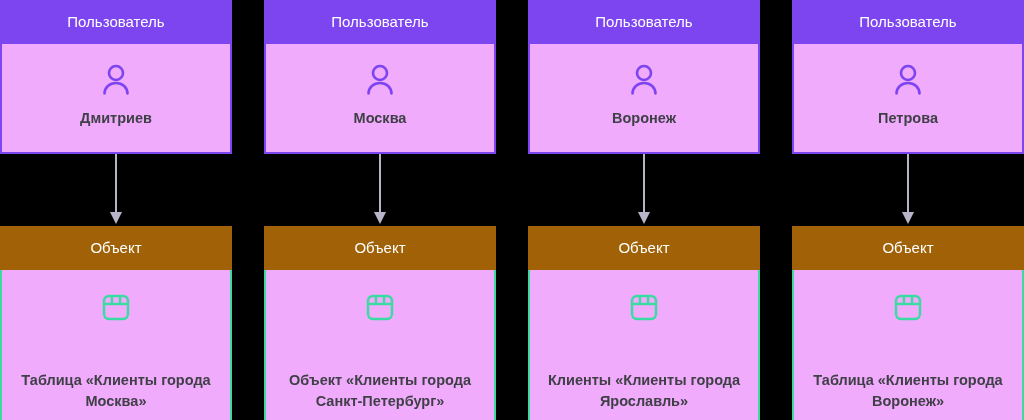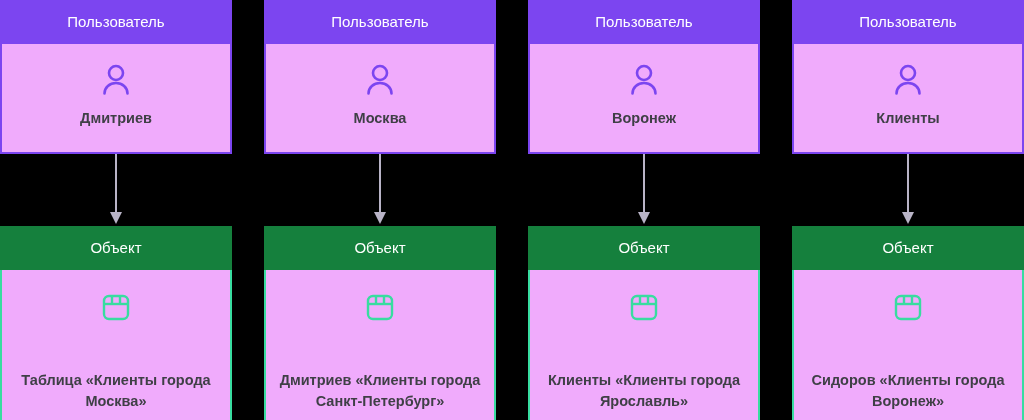--- a/index.html
+++ b/index.html
@@ -94,21 +94,21 @@
     justify-content: center;
     align-items: flex-start;
     position: relative;
   }
   .connector svg {
     display: block;
   }
 
   
   .object-card .card-header {
-    background: #15803d;
+    background: #a16207;
   }
   .object-card .card-body {
     height: 190px;
     border: 2px solid #38dca0;
     border-top: none;
   }
   .object-card .card-icon {
     margin-top: 20px;
     margin-bottom: 12px;
   }
@@ -177,21 +177,21 @@
         <div class="card-header">Объект</div>
         <div class="card-body">
           <div class="card-icon">
             <svg width="34" height="34" viewBox="0 0 34 34" fill="none">
               <rect x="5" y="6" width="24" height="23" rx="5" stroke="#38dca0" stroke-width="2.4"></rect>
               <path d="M5 14 H29" stroke="#38dca0" stroke-width="2.4"></path>
               <path d="M13 6.5 V14" stroke="#38dca0" stroke-width="2.4"></path>
               <path d="M21 6.5 V14" stroke="#38dca0" stroke-width="2.4"></path>
             </svg>
           </div>
-          <div class="card-label">Дмитриев «Клиенты города Санкт-Петербург»</div>
+          <div class="card-label">Объект «Клиенты города Санкт-Петербург»</div>
         </div>
       </div>
     </div>
 
     <div class="column">
       <div class="user-card">
         <div class="card-header">Пользователь</div>
         <div class="card-body">
           <div class="card-icon">
             <svg width="36" height="36" viewBox="0 0 36 36" fill="none">
@@ -227,39 +227,39 @@
     <div class="column">
       <div class="user-card">
         <div class="card-header">Пользователь</div>
         <div class="card-body">
           <div class="card-icon">
             <svg width="36" height="36" viewBox="0 0 36 36" fill="none">
               <circle cx="18" cy="11" r="7" stroke="#7c45f0" stroke-width="2.6"></circle>
               <path d="M6.5 31.5c0-6.2 5.2-10.5 11.5-10.5s11.5 4.3 11.5 10.5" stroke="#7c45f0" stroke-width="2.6" stroke-linecap="round"></path>
             </svg>
           </div>
-          <div class="card-label">Клиенты</div>
-        </div>
-      </div>
-      <div class="connector">
-        <svg width="14" height="72" viewBox="0 0 14 72" fill="none">
-          <path d="M7 0 V60" stroke="#b9b4c7" stroke-width="2"></path>
-          <path d="M1 58 L7 70 L13 58 Z" fill="#b9b4c7"></path>
-        </svg>
-      </div>
-      <div class="object-card">
-        <div class="card-header">Объект</div>
-        <div class="card-body">
-          <div class="card-icon">
-            <svg width="34" height="34" viewBox="0 0 34 34" fill="none">
-              <rect x="5" y="6" width="24" height="23" rx="5" stroke="#38dca0" stroke-width="2.4"></rect>
-              <path d="M5 14 H29" stroke="#38dca0" stroke-width="2.4"></path>
-              <path d="M13 6.5 V14" stroke="#38dca0" stroke-width="2.4"></path>
-              <path d="M21 6.5 V14" stroke="#38dca0" stroke-width="2.4"></path>
-            </svg>
-          </div>
-          <div class="card-label">Сидоров «Клиенты города Воронеж»</div>
+          <div class="card-label">Петрова</div>
+        </div>
+      </div>
+      <div class="connector">
+        <svg width="14" height="72" viewBox="0 0 14 72" fill="none">
+          <path d="M7 0 V60" stroke="#b9b4c7" stroke-width="2"></path>
+          <path d="M1 58 L7 70 L13 58 Z" fill="#b9b4c7"></path>
+        </svg>
+      </div>
+      <div class="object-card">
+        <div class="card-header">Объект</div>
+        <div class="card-body">
+          <div class="card-icon">
+            <svg width="34" height="34" viewBox="0 0 34 34" fill="none">
+              <rect x="5" y="6" width="24" height="23" rx="5" stroke="#38dca0" stroke-width="2.4"></rect>
+              <path d="M5 14 H29" stroke="#38dca0" stroke-width="2.4"></path>
+              <path d="M13 6.5 V14" stroke="#38dca0" stroke-width="2.4"></path>
+              <path d="M21 6.5 V14" stroke="#38dca0" stroke-width="2.4"></path>
+            </svg>
+          </div>
+          <div class="card-label">Таблица «Клиенты города Воронеж»</div>
         </div>
       </div>
     </div>
 
   </div>
 </div>
 
 </body></html>

